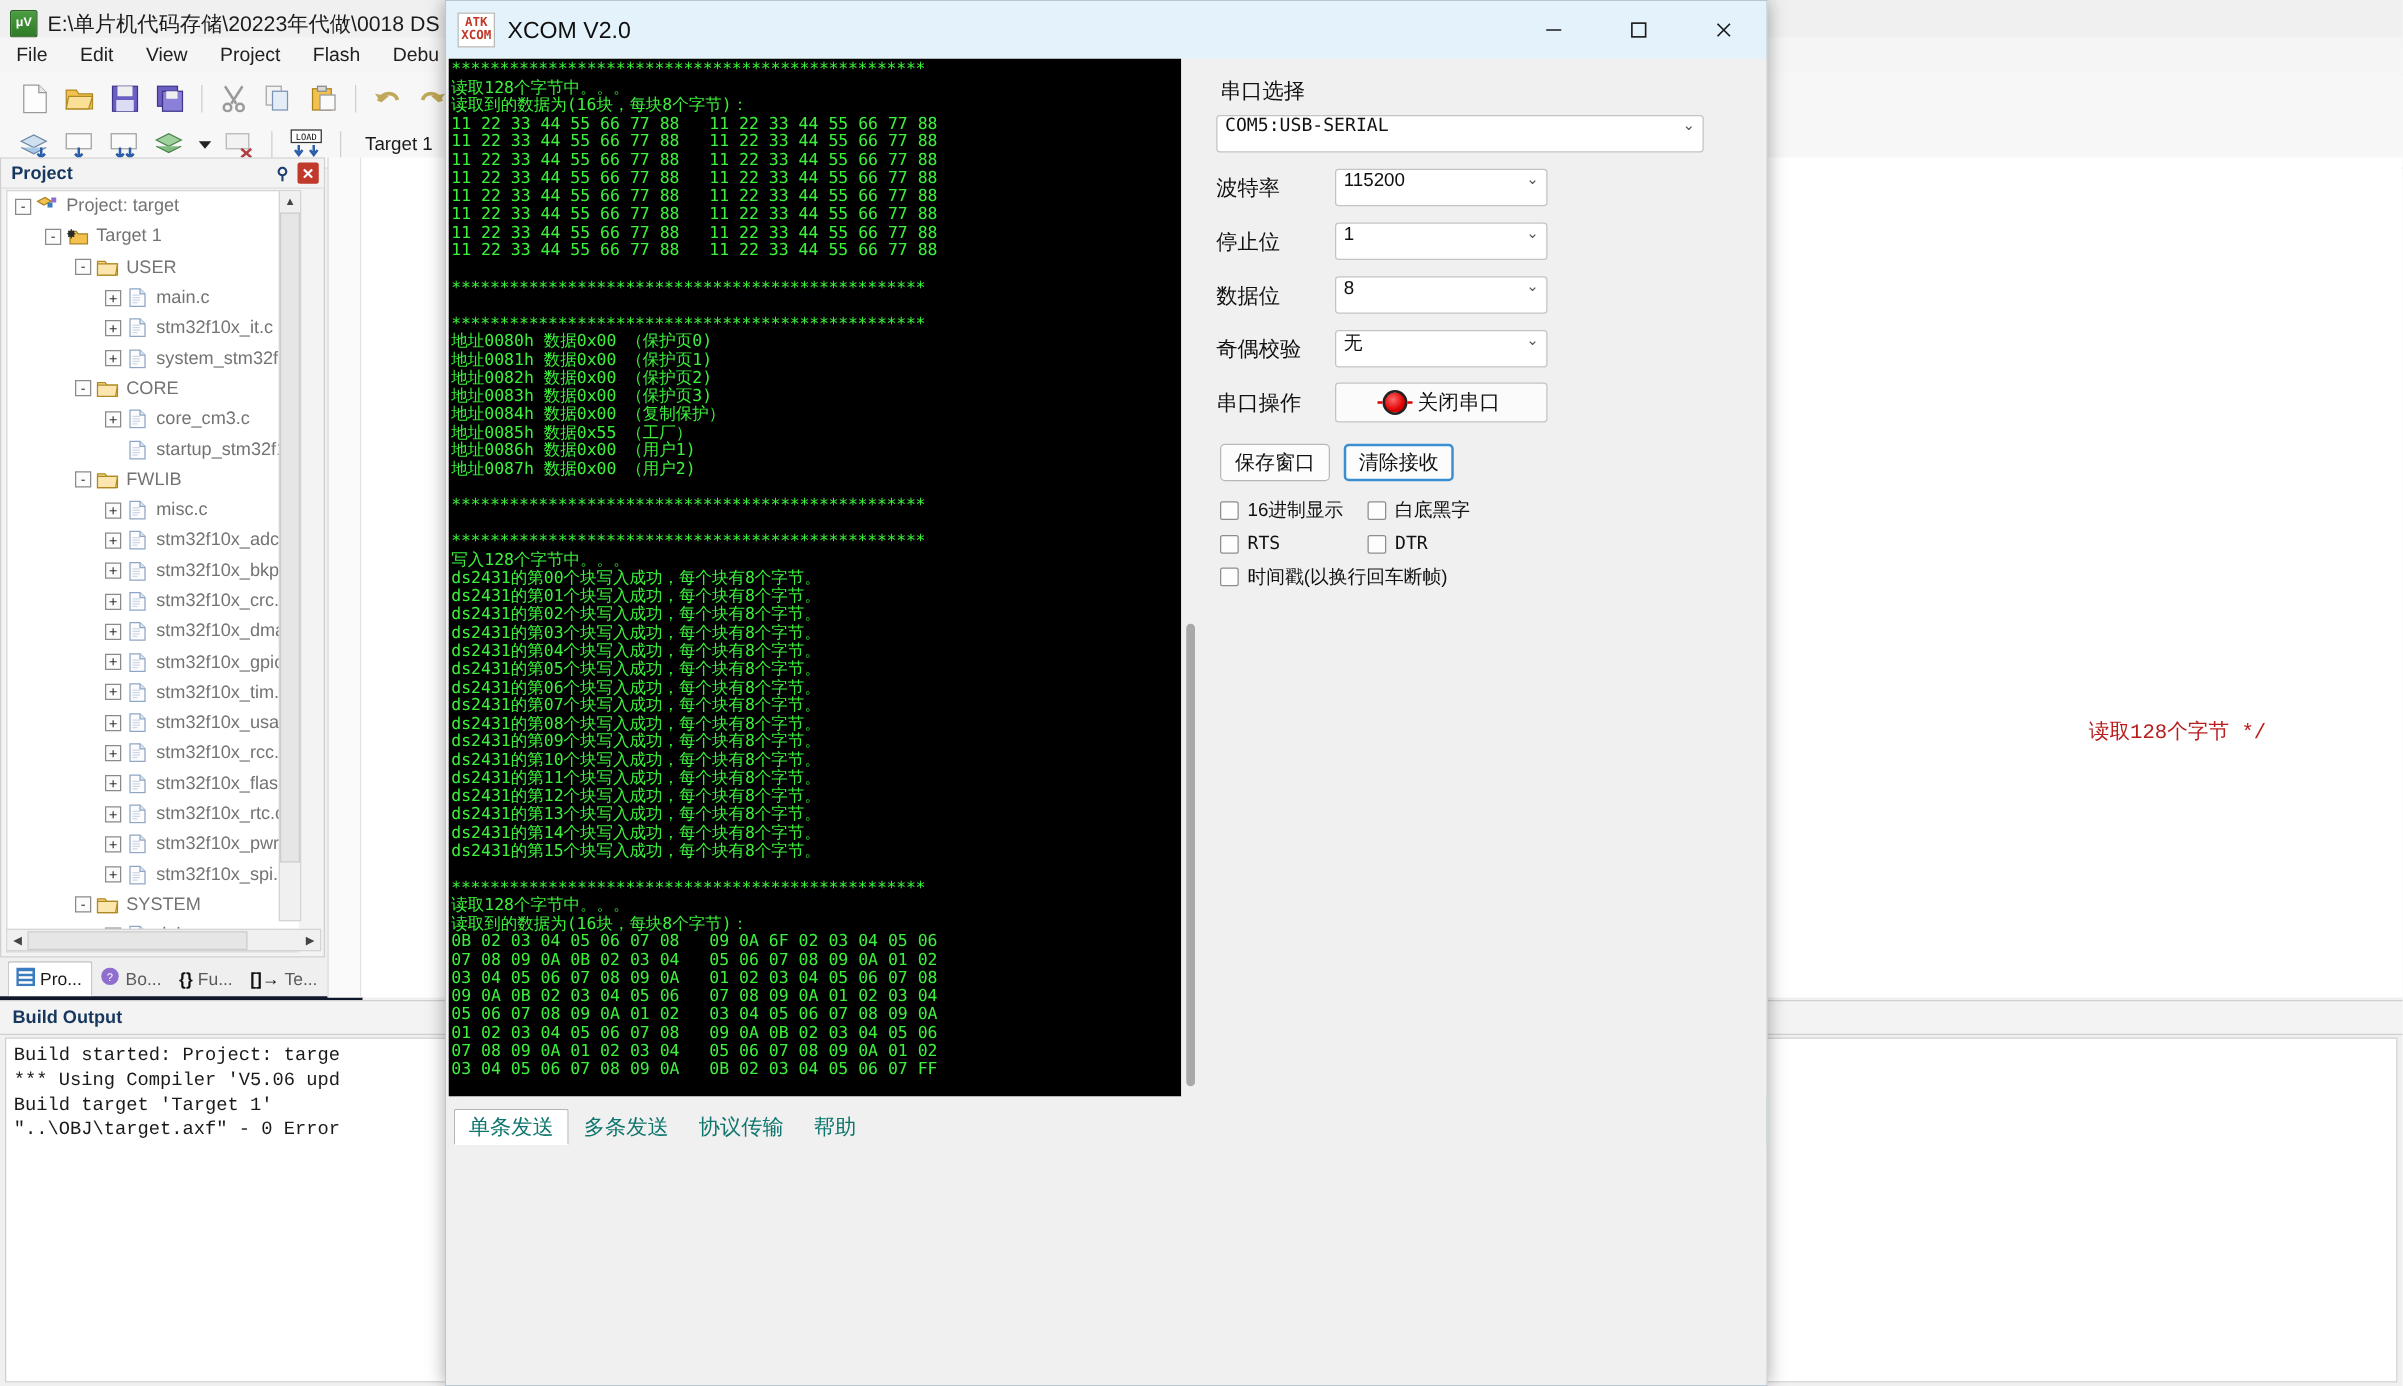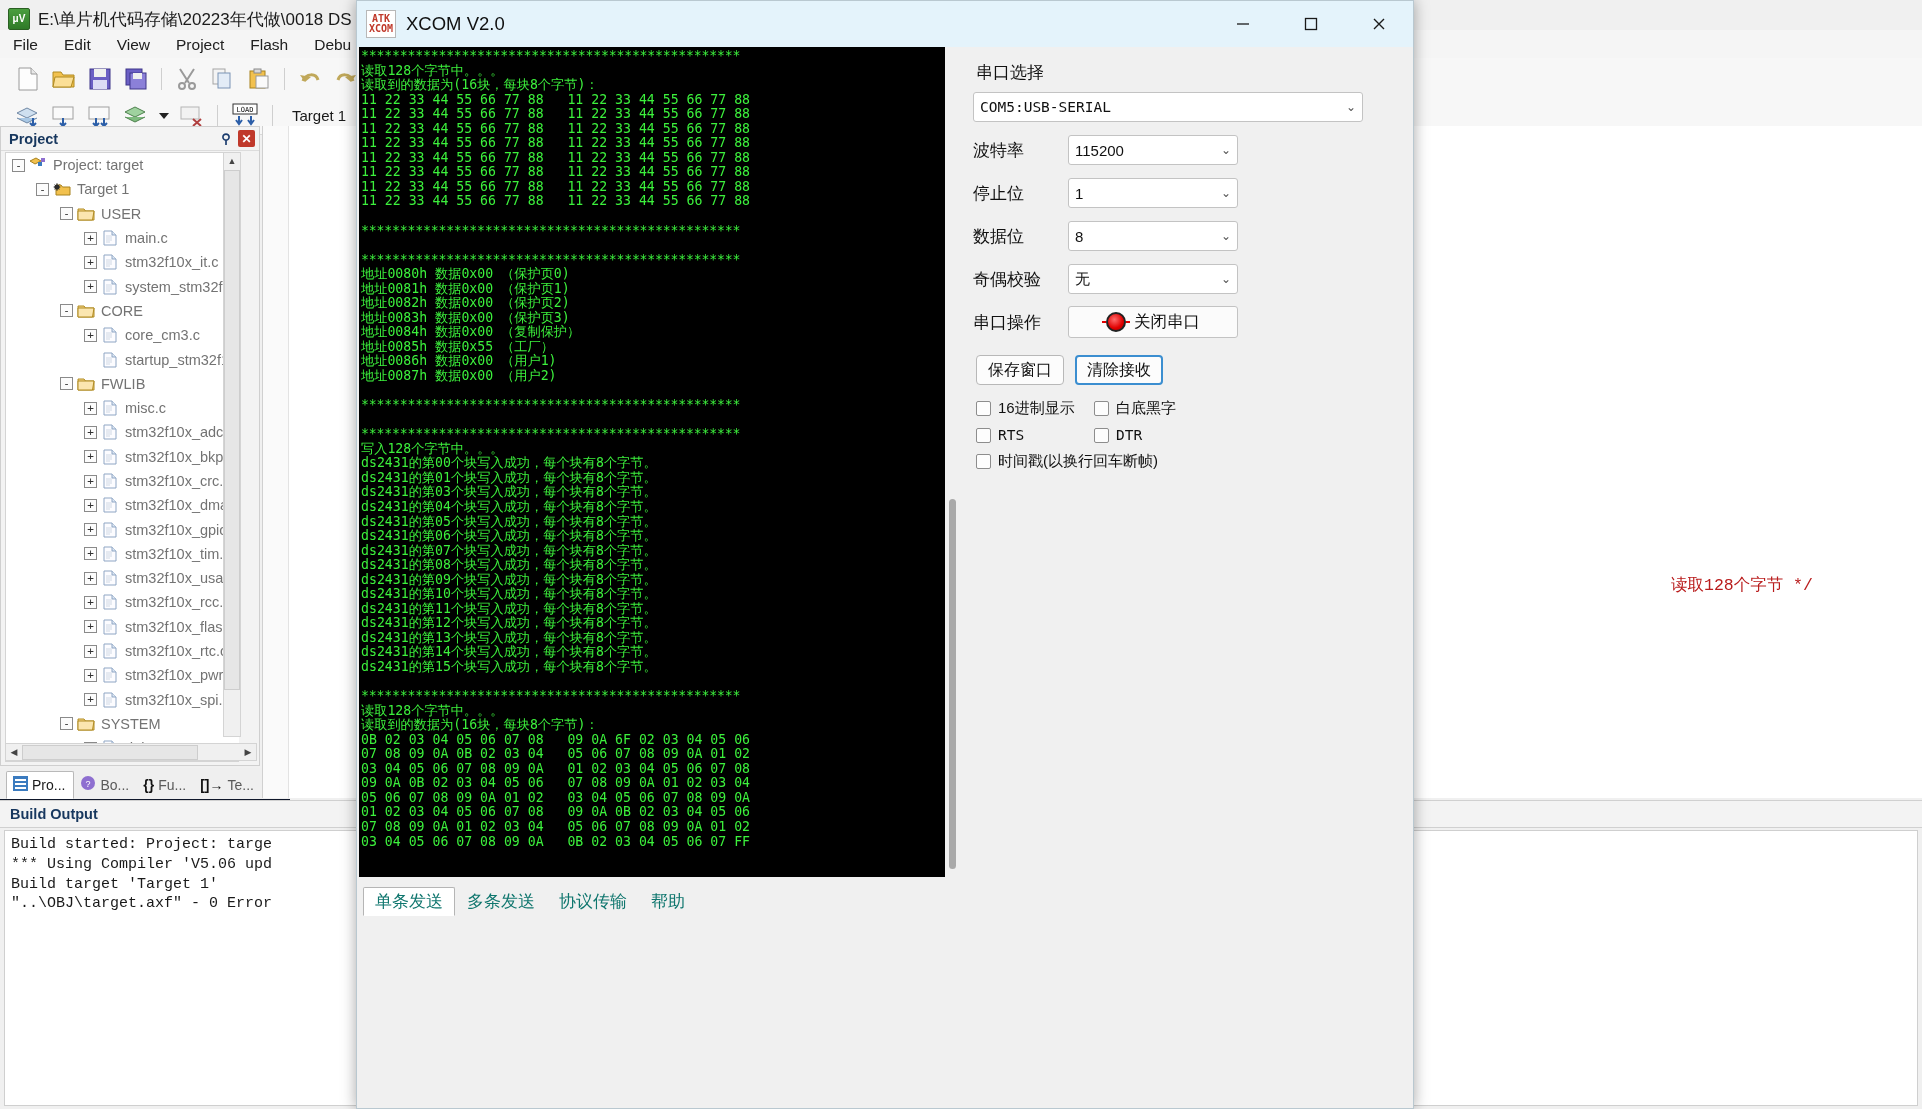--- a/index.html
+++ b/index.html
@@ -115,21 +115,21 @@
   #tree-hscroll .arrow {
     width: 16px; height: 16px; display:flex;align-items:center;justify-content:center;
     font-size: 9px; color: #444; background:#f0f0f0;
   }
   #tree-hscroll .thumb { height: 15px; width: 176px; background: #e6e6e6; border:1px solid #cdcdcd; }
 
   
   #panel-tabs {
     position: absolute; left: 0; top: 768px; width: 290px; height: 32px;
     background: #efefef; display: flex; align-items: flex-end; padding-left: 6px;
-    border-bottom: 1px solid #0f172a;
+    border-bottom: 3px solid #0f172a;
   }
   .ptab {
     display: flex; align-items: center; gap: 4px;
     padding: 5px 8px 5px 6px; font-size: 14px; color: #5a5a5a;
     height: 28px; white-space: nowrap;
   }
   .ptab.active {
     background: #fff; color: #1a1a1a;
     border: 1px solid #b9b9b9; border-bottom-color: #fff;
     border-radius: 2px 2px 0 0;
@@ -224,21 +224,21 @@
   }
   .set-label {
     font-size: 17px; color: #111; white-space: nowrap;
   }
   .set-row {
     display: flex; align-items: center; margin-bottom: 13px; height: 30px;
   }
   .set-row .set-label { width: 95px; flex: 0 0 95px; }
   .combo {
     height: 30px; background: #fff; border: 1px solid #c3c3c3; border-radius: 3px;
-    display: flex; align-items: center; padding: 0 6px;
+    display: flex; padding: 0 6px;
     font-family: "DejaVu Sans Mono", monospace; font-size: 14.5px; color: #111;
     position: relative;
   }
   .combo .chev {
     margin-left: auto; font-size: 12px; color: #555;
     font-family: "Liberation Sans", sans-serif;
   }
   #port-combo { width: 390px; margin-bottom: 13px; }
   .combo.small { width: 170px; }
   .combo.small .val { font-family: "Liberation Sans", sans-serif; font-size: 15px; }
@@ -776,20 +776,21 @@
         <div class="line">地址0085h 数据0x55 （工厂）</div>
         <div class="line">地址0086h 数据0x00 （用户1)</div>
         <div class="line">地址0087h 数据0x00 （用户2)</div>
         <div class="line"> </div>
         <div class="line stars">*************************************************</div>
         <div class="line"> </div>
         <div class="line stars">*************************************************</div>
         <div class="line">写入128个字节中。。。</div>
         <div class="line">ds2431的第00个块写入成功，每个块有8个字节。</div>
         <div class="line">ds2431的第01个块写入成功，每个块有8个字节。</div>
+        <div class="line">ds2431的第02个块写入成功，每个块有8个字节。</div>
         <div class="line">ds2431的第03个块写入成功，每个块有8个字节。</div>
         <div class="line">ds2431的第04个块写入成功，每个块有8个字节。</div>
         <div class="line">ds2431的第05个块写入成功，每个块有8个字节。</div>
         <div class="line">ds2431的第06个块写入成功，每个块有8个字节。</div>
         <div class="line">ds2431的第07个块写入成功，每个块有8个字节。</div>
         <div class="line">ds2431的第08个块写入成功，每个块有8个字节。</div>
         <div class="line">ds2431的第09个块写入成功，每个块有8个字节。</div>
         <div class="line">ds2431的第10个块写入成功，每个块有8个字节。</div>
         <div class="line">ds2431的第11个块写入成功，每个块有8个字节。</div>
         <div class="line">ds2431的第12个块写入成功，每个块有8个字节。</div>

